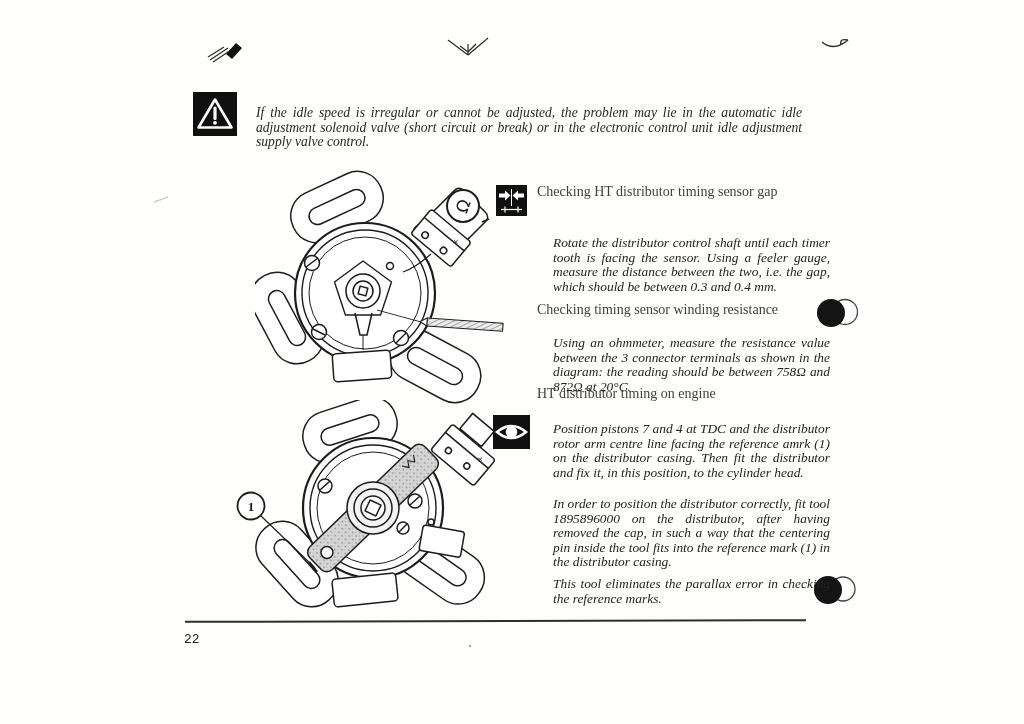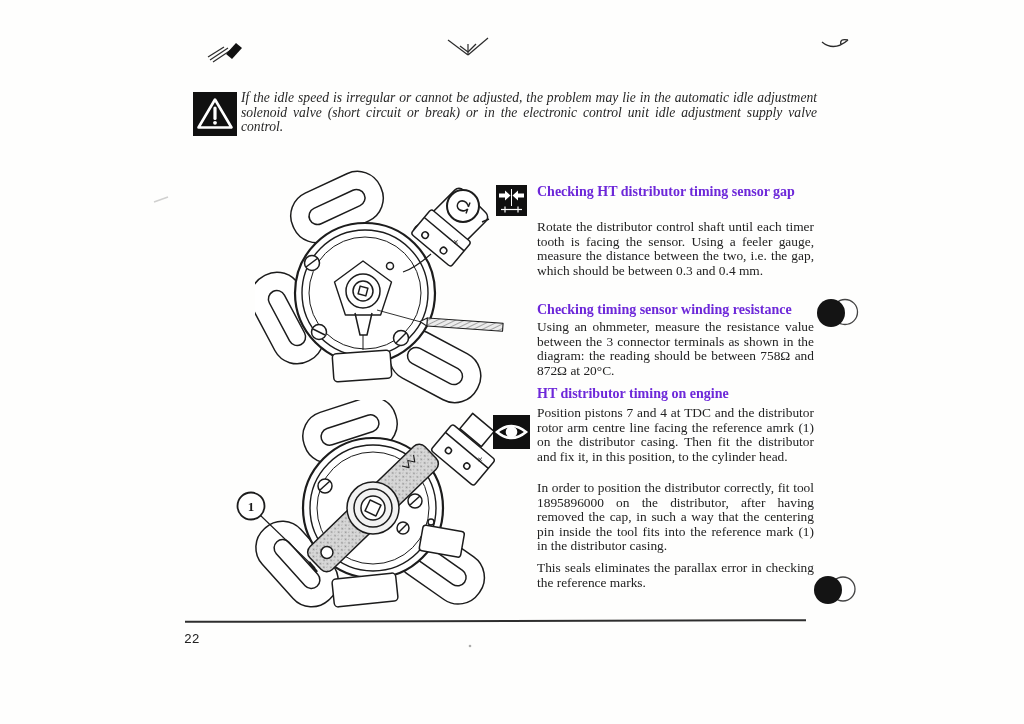--- a/index.html
+++ b/index.html
@@ -2,27 +2,27 @@
 <html><head>
 <meta charset="utf-8">
 <style>
   html,body{margin:0;padding:0;background:#ffffff;}
   .page{position:relative;width:1024px;height:724px;background:#fefefdFF;background:#fefefd;
         font-family:"Liberation Serif",serif;color:#1f1f1f;overflow:hidden;}
   .overlay{position:absolute;left:0;top:0;pointer-events:none;}
   .warn{position:absolute;left:193px;top:92px;}
   .note{position:absolute;left:241px;top:91px;width:576px;font-style:italic;
         font-size:13.6px;line-height:14.7px;text-align:justify;color:#262626;}
-  .note p{margin:0;}
+  .note p{margin:15px;}
   .fig{position:absolute;}
   .col{position:absolute;left:496px;top:182px;width:322px;}
   .col h3{position:absolute;left:41px;margin:0;font-size:14px;line-height:16px;
-          font-weight:700;white-space:nowrap;color:#6d28d9;}
-  .col p{position:absolute;left:41px;margin:0;width:277px;font-size:13.4px;
-         line-height:14.6px;text-align:justify;color:#222;}
+          font-weight:400;white-space:nowrap;color:#404040;}
+  .col p{position:absolute;left:41px;margin:16px;width:277px;font-size:13.4px;
+         line-height:14.6px;text-align:justify;color:#222;font-style:italic;}
   .icon-gap{position:absolute;left:0;top:3px;}
   .icon-eye{position:absolute;left:-3px;top:233px;}
   .rule{position:absolute;left:185px;top:620px;width:621px;height:2px;background:#2e2e2e;
         transform:rotate(-0.15deg);}
   .pagenum{position:absolute;left:184px;top:632px;font-size:13px;color:#222;font-family:Liberation Mono, monospace;}
 </style>
 </head>
 <body>
 
 <div class="page">
@@ -210,19 +210,19 @@
     <p style="top:138px">Using an ohmmeter, measure the resistance value between the 3 connector terminals as shown in the diagram: the reading should be between 758Ω and 872Ω at 20°C.</p>
 
     <h3 style="top:204px">HT distributor timing on engine</h3>
     <svg class="icon-eye" width="37" height="34">
       <rect width="37" height="34" fill="#101010"></rect>
       <path d="M4,17 Q18.5,5 33,17 Q18.5,29 4,17 Z" stroke="#fff" stroke-width="2.6" fill="none"></path>
       <circle cx="18.5" cy="17" r="5.8" fill="#fff"></circle>
     </svg>
     <p style="top:224px">Position pistons 7 and 4 at TDC and the distributor rotor arm centre line facing the reference amrk (1) on the distributor casing.  Then fit the distributor and fix it, in this position, to the cylinder head.</p>
     <p style="top:299px">In order to position the distributor correctly, fit tool 1895896000 on the distributor, after having removed the cap, in such a way that the centering pin inside the tool fits into the reference mark (1) in the distributor casing.</p>
-    <p style="top:379px">This seals eliminates the parallax error in checking the reference marks.</p>
+    <p style="top:379px">This tool eliminates the parallax error in checking the reference marks.</p>
   </div>
 
   <div class="rule"></div>
   <div class="pagenum">22</div>
 
 </div>
 
 </body></html>

